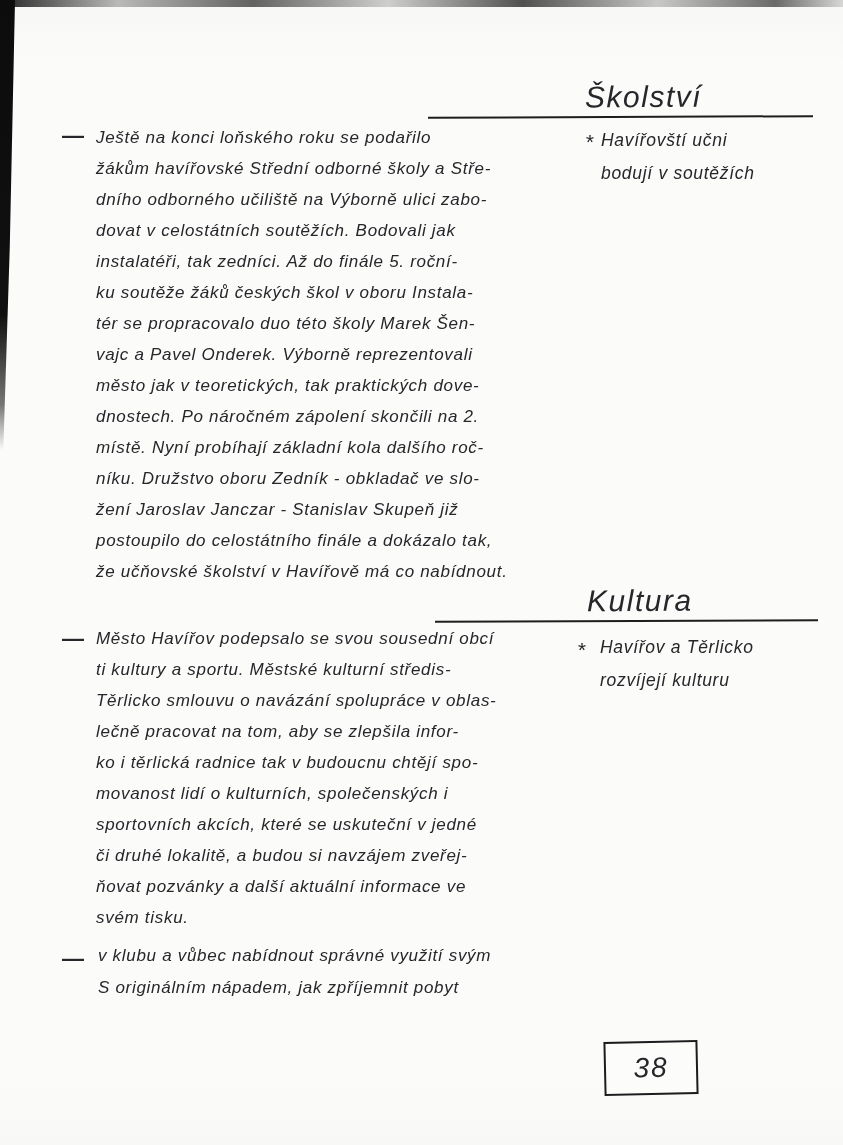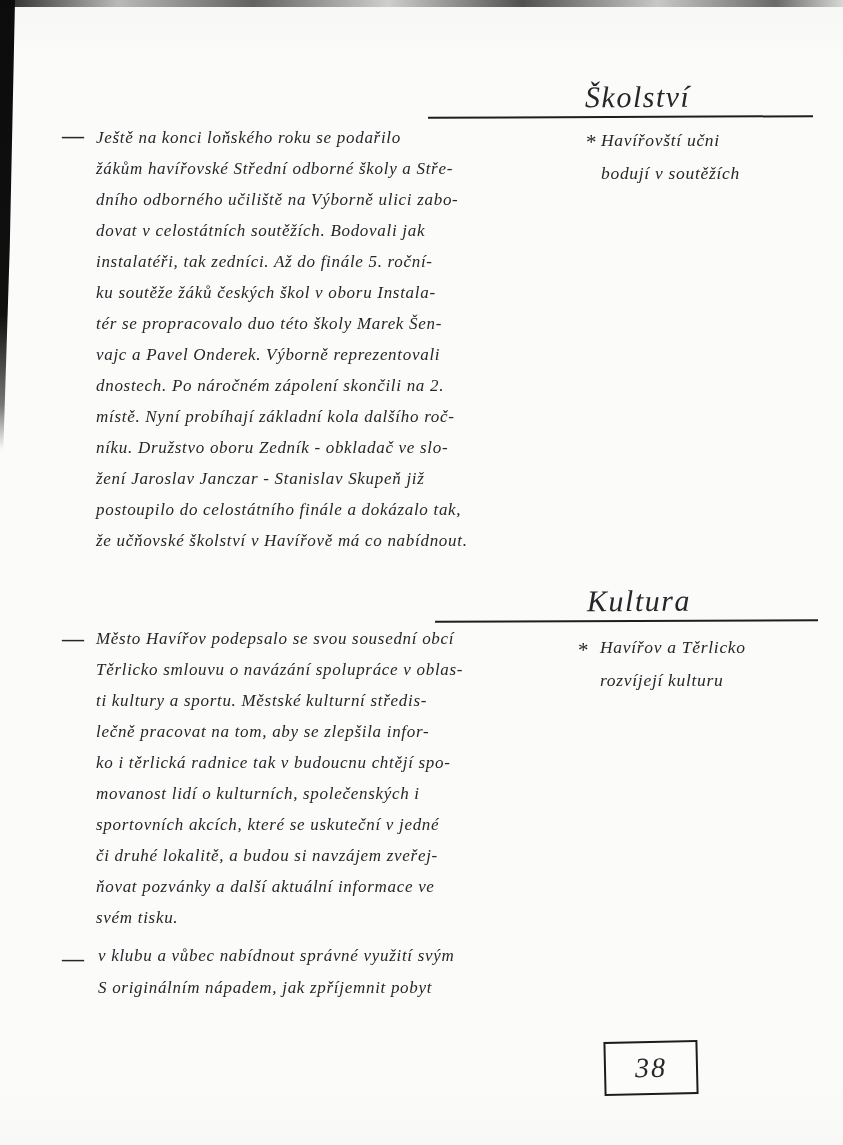--- a/index.html
+++ b/index.html
@@ -3,21 +3,21 @@
 <meta charset="utf-8">
 <style>
   html,body { margin:0; padding:0; background:#e8e8e6; }
   .page {
     position:relative;
     width:843px; height:1145px;
     margin:0 auto;
     background:#fbfbf9;
     background-image: linear-gradient(180deg, rgba(0,0,0,0.015) 0%, rgba(0,0,0,0) 6%, rgba(0,0,0,0) 94%, rgba(0,0,0,0.01) 100%);
     overflow:hidden;
-    font-family:Liberation Serif, serif;
+    font-family:Liberation Sans, sans-serif;
     color:#26262b;
   }
   
   .scan-top {
     position:absolute; left:0; top:0; width:843px; height:7px;
     background:linear-gradient(to right,
       rgba(15,15,15,0.9) 0%, rgba(70,70,70,0.35) 14%, rgba(35,35,35,0.7) 30%,
       rgba(100,100,100,0.28) 46%, rgba(25,25,25,0.75) 62%, rgba(90,90,90,0.3) 78%,
       rgba(30,30,30,0.65) 92%, rgba(120,120,120,0.25) 100%);
   }
@@ -91,42 +91,43 @@
   <div class="bullet hand" style="left:62px; top:123px;">—</div>
   <div class="para hand" style="left:96px; top:122px;">
     <div class="line">Ještě na konci loňského roku se podařilo</div>
     <div class="line">žákům havířovské Střední odborné školy a Stře-</div>
     <div class="line">dního odborného učiliště na Výborně ulici zabo-</div>
     <div class="line">dovat v celostátních soutěžích. Bodovali jak</div>
     <div class="line">instalatéři, tak zedníci. Až do finále 5. roční-</div>
     <div class="line">ku soutěže žáků českých škol v oboru Instala-</div>
     <div class="line">tér se propracovalo duo této školy Marek Šen-</div>
     <div class="line">vajc a Pavel Onderek. Výborně reprezentovali</div>
+    <div class="line">město jak v teoretických, tak praktických dove-</div>
     <div class="line">dnostech. Po náročném zápolení skončili na 2.</div>
     <div class="line">místě. Nyní probíhají základní kola dalšího roč-</div>
     <div class="line">níku. Družstvo oboru Zedník - obkladač ve slo-</div>
     <div class="line">žení Jaroslav Janczar - Stanislav Skupeň již</div>
     <div class="line">postoupilo do celostátního finále a dokázalo tak,</div>
     <div class="line">že učňovské školství v Havířově má co nabídnout.</div>
   </div>
 
   <div class="star hand" style="left:585px; top:130px;">*</div>
   <div class="margin-note hand" style="left:601px; top:124px;">
     <div class="line">Havířovští učni</div>
     <div class="line">bodují v soutěžích</div>
   </div>
 
   <div class="heading" style="left:587px; top:584px;">Kultura</div>
   <div class="underline" style="left:435px; top:620px; width:383px;"></div>
 
   <div class="bullet hand" style="left:62px; top:626px;">—</div>
   <div class="para hand" style="left:96px; top:623px;">
     <div class="line">Město Havířov podepsalo se svou sousední obcí</div>
+    <div class="line">ti kultury a sportu. Městské kulturní středis-</div>
     <div class="line">Těrlicko smlouvu o navázání spolupráce v oblas-</div>
-    <div class="line">ti kultury a sportu. Městské kulturní středis-</div>
     <div class="line">lečně pracovat na tom, aby se zlepšila infor-</div>
     <div class="line">ko i těrlická radnice tak v budoucnu chtějí spo-</div>
     <div class="line">movanost lidí o kulturních, společenských i</div>
     <div class="line">sportovních akcích, které se uskuteční v jedné</div>
     <div class="line">či druhé lokalitě, a budou si navzájem zveřej-</div>
     <div class="line">ňovat pozvánky a další aktuální informace ve</div>
     <div class="line">svém tisku.</div>
   </div>
 
   <div class="star hand" style="left:577px; top:638px;">*</div>

